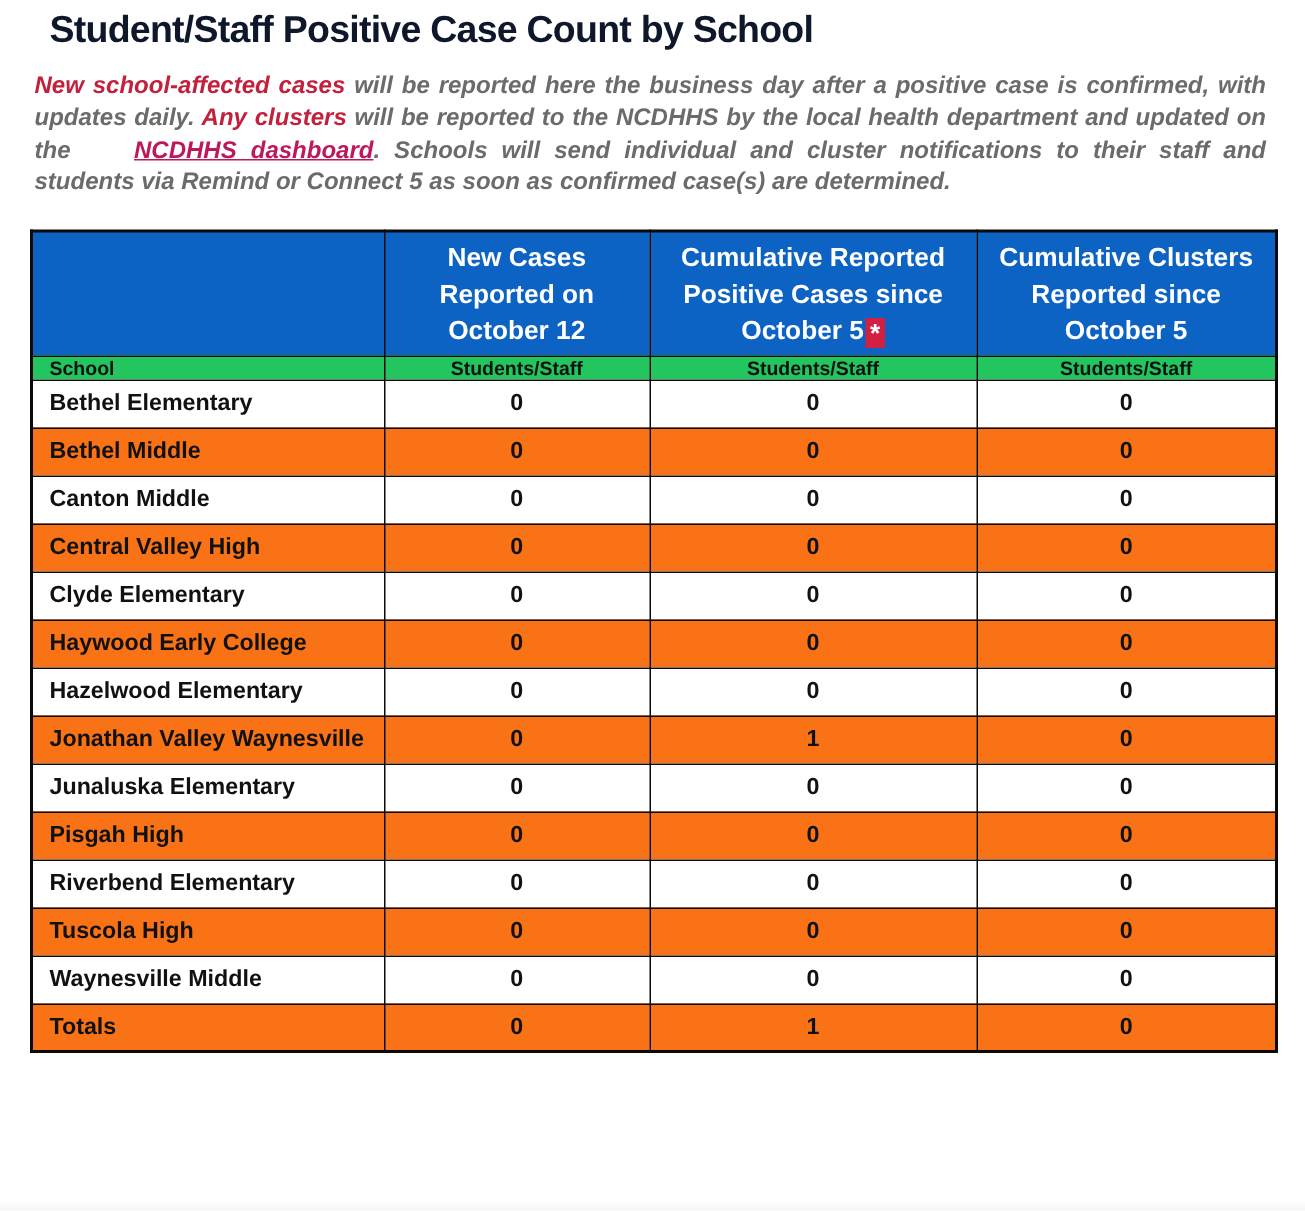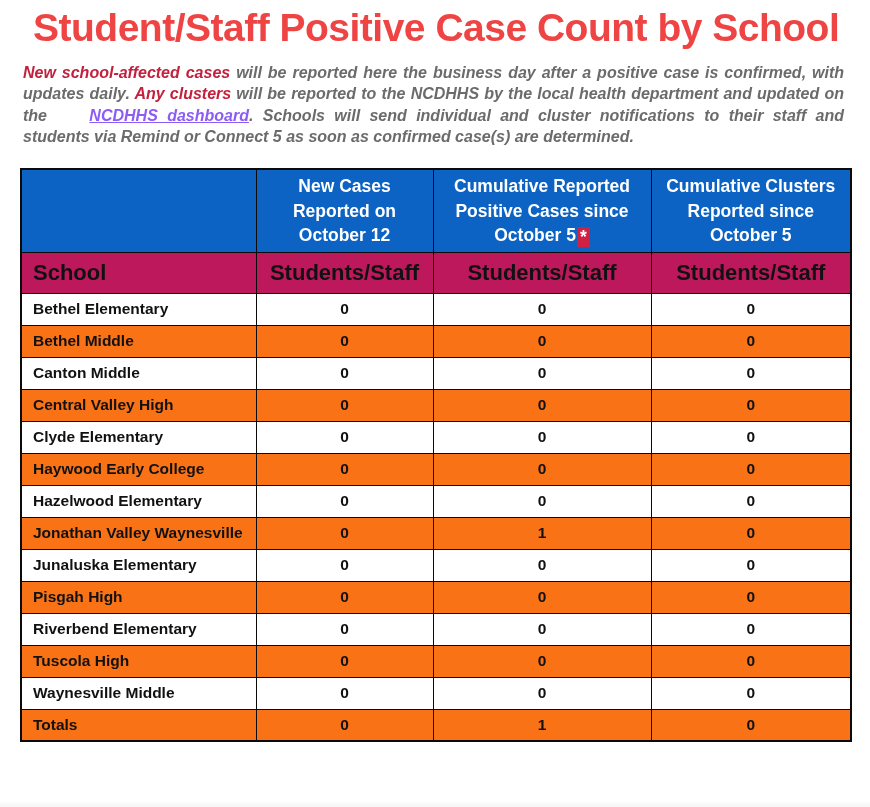--- a/index.html
+++ b/index.html
@@ -6,39 +6,39 @@
   html, body {
     width: 870px; height: 807px;
     background: #ffffff;
     font-family: "Liberation Sans", sans-serif;
     overflow: hidden;
   }
   .page { width: 870px; height: 807px; position: relative; }
 
   h1.page-title {
     margin: 6px 30px 0 33px;
-    font-size: 39px;
-    font-weight: 700;
-    color: #ef4444;
+    font-size: 25px;
+    font-weight: 700;
+    color: #0f172a;
     letter-spacing: -0.5px;
     white-space: nowrap;
   }
 
   .intro {
     margin: 12px 26px 0 23px;
     font-size: 16px;
     font-weight: 700;
     font-style: italic;
     color: #6b6b6b;
     line-height: 1.33;
     text-align: justify;
   }
   .intro .red { color: #c2203c; }
   .intro a.link {
-    color: #8b5cf6;
+    color: #be185d;
     text-decoration: underline;
     cursor: pointer;
     margin-left: 33px;
   }
 
   table.case-table {
     margin: 21px 20px 0 20px;
     width: 830px;
     border-collapse: collapse;
     table-layout: fixed;
@@ -70,25 +70,25 @@
     background: #d22043;
     color: #ffffff;
     font-weight: 700;
     padding: 0 3px;
     margin-left: 1px;
     line-height: 1.15;
     transform: translateY(2px);
   }
 
   tr.sub-header td {
-    background: #be185d;
+    background: #22c55e;
     color: #111111;
-    font-size: 22px;
-    font-weight: 700;
-    height: 41px;
+    font-size: 13px;
+    font-weight: 700;
+    height: 16px;
     text-align: center;
     vertical-align: middle;
   }
   tr.sub-header td.school-col {
     text-align: left;
     padding-left: 11px;
   }
 
   tbody.data-rows td {
     height: 32px;

